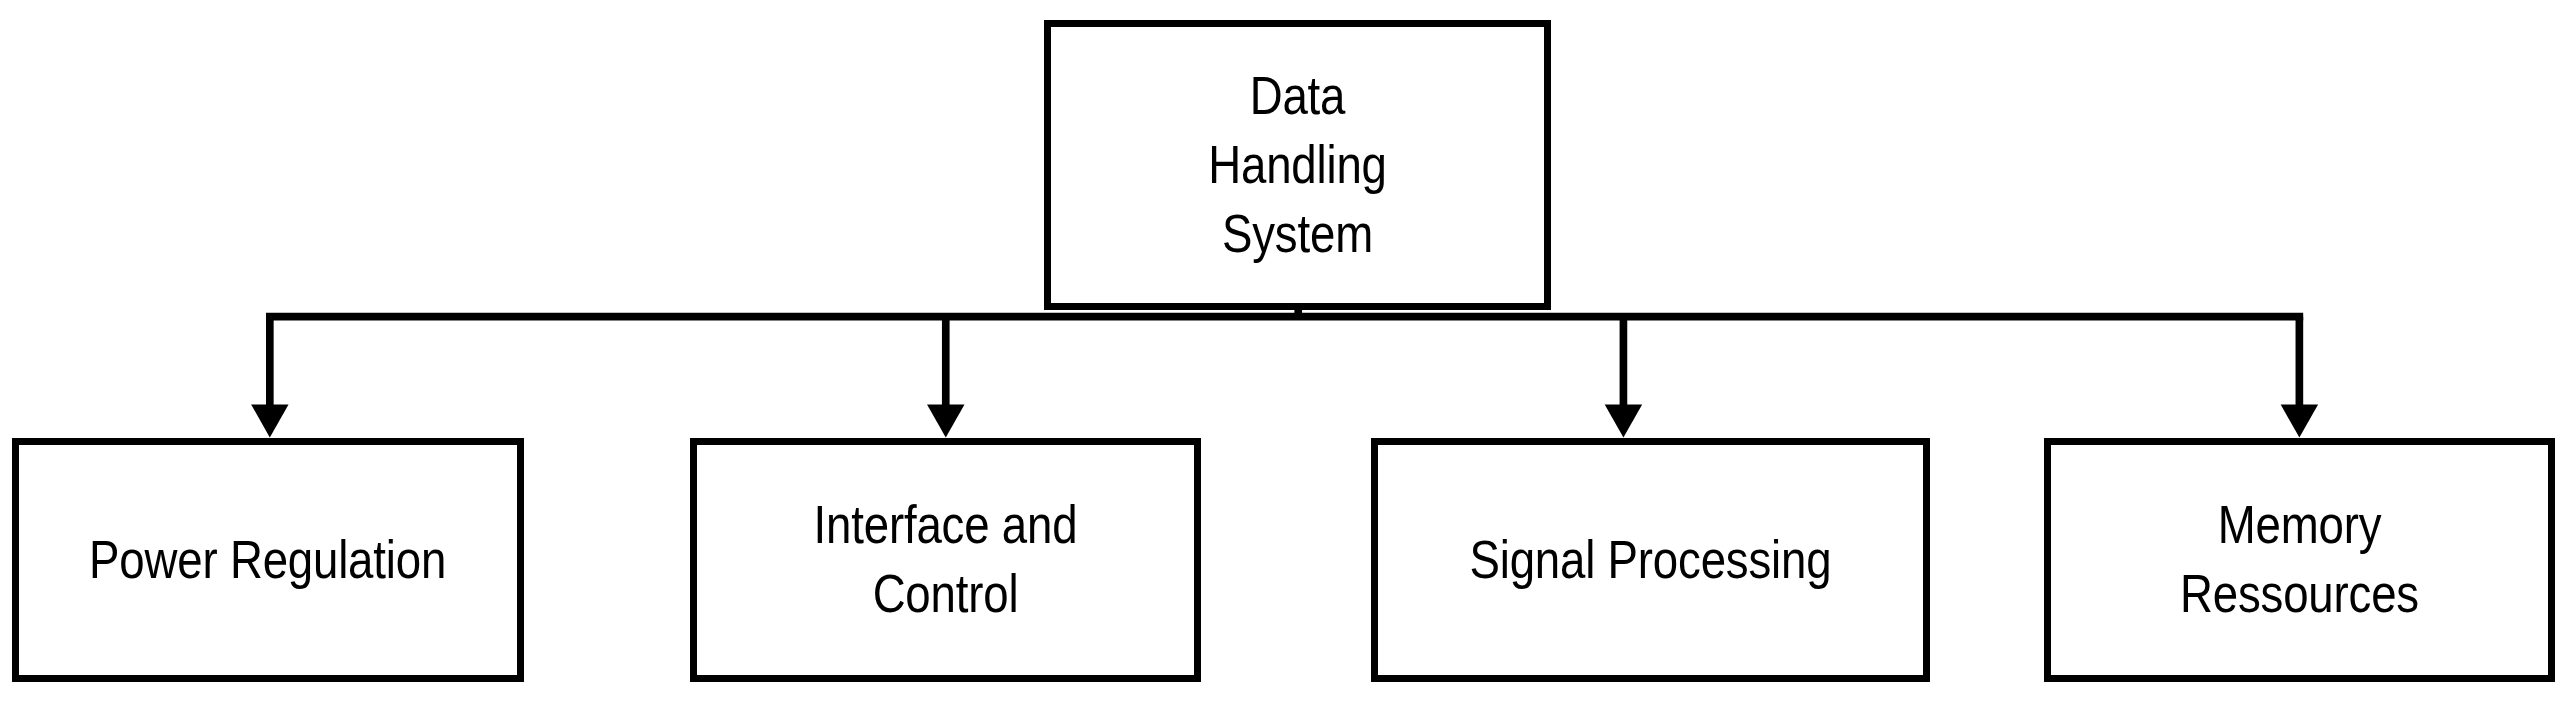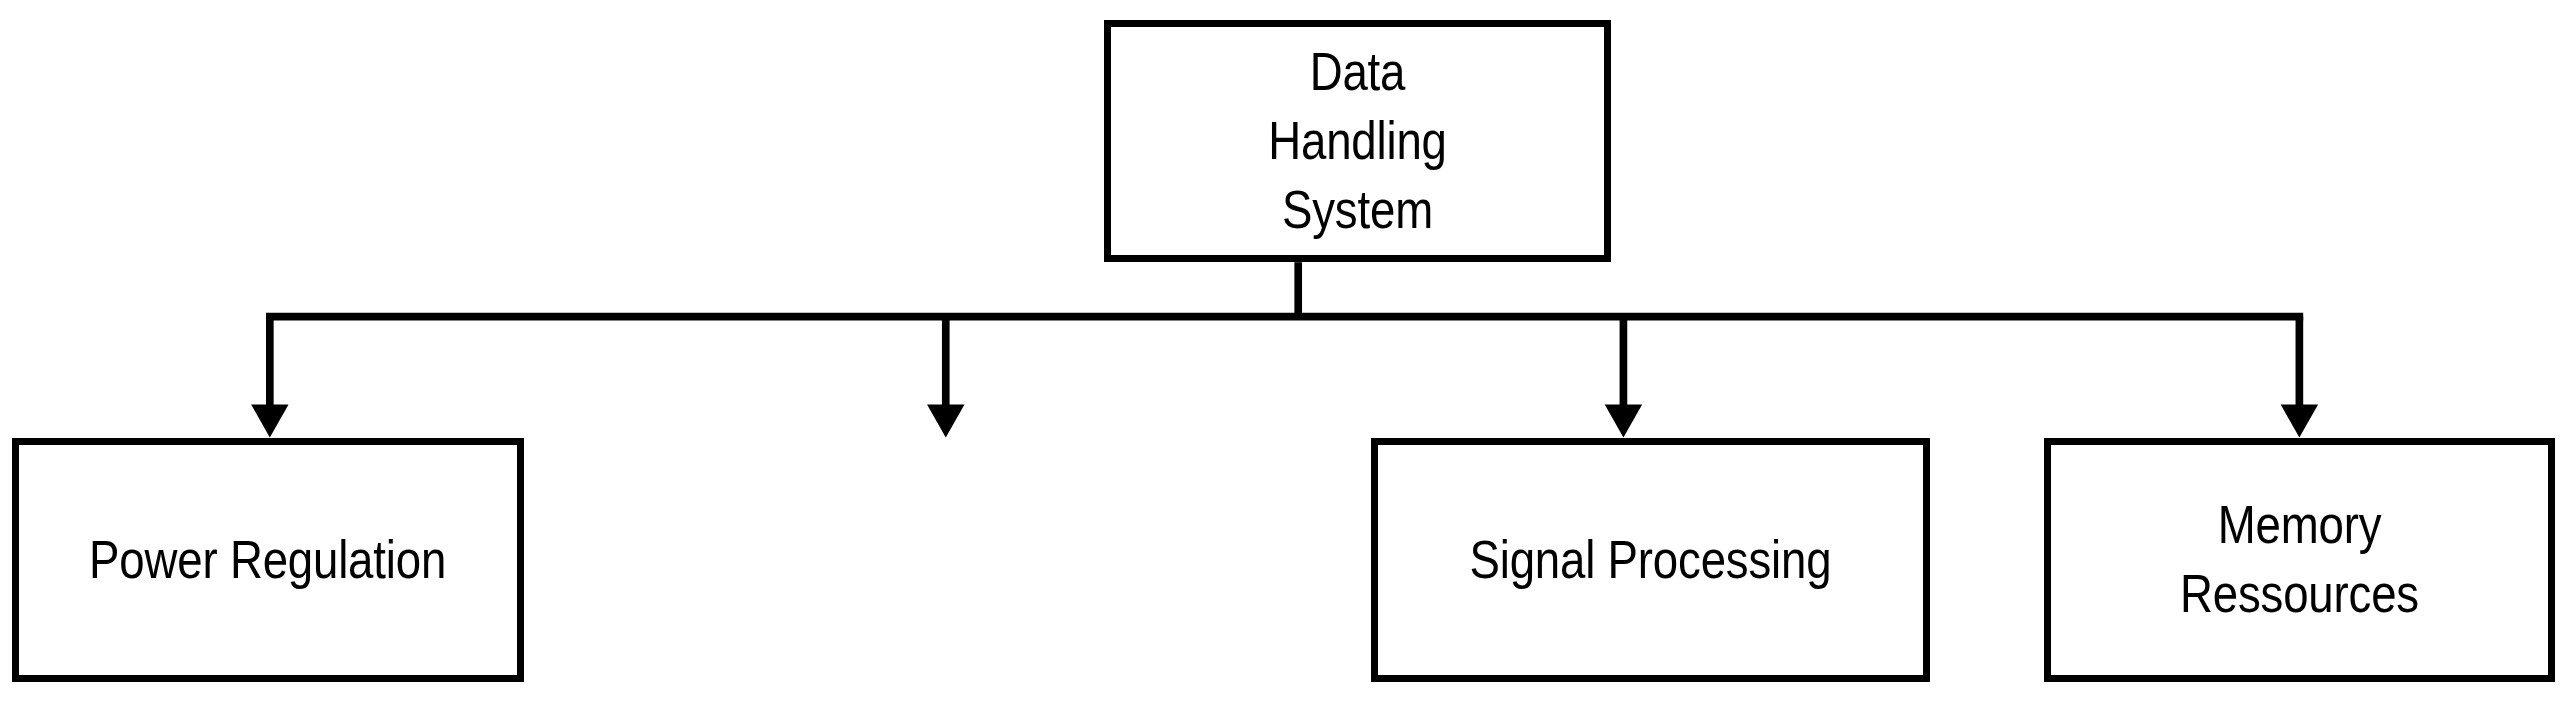--- a/index.html
+++ b/index.html
@@ -43,24 +43,24 @@
     font-weight: 400;
     line-height: 1.30;
     color: #000000;
     letter-spacing: -0.2px;
     transform: scaleX(0.86);
     transform-origin: center center;
     white-space: pre-line;
   }
   
   #node-root {
-    left: 1104px;
+    left: 1044px;
     top: 20.4px;
     width: 507px;
-    height: 242px;
+    height: 290px;
   }
   
   #node-child-0 {
     left: 12px;
     top: 438px;
     width: 512px;
     height: 244px;
     text-align: center;
   }
   #node-child-1 {
@@ -107,20 +107,23 @@
   </svg>
 
   <div class="node-box" id="node-root">
     <span class="node-label" style="display: inline-block; max-width: 307px; white-space: normal;">Data Handling System</span>
   </div>
 
   <div class="node-box" id="node-child-0">
     <span class="node-label" style="display: inline-block; max-width: 477px; white-space: normal;">Power Regulation</span>
   </div>
 
+  <div class="node-box" id="node-child-1">
+    <span class="node-label" style="display: inline-block; max-width: 341px; white-space: normal;">Interface and Control</span>
+  </div>
 
   <div class="node-box" id="node-child-2">
     <span class="node-label" style="display: inline-block; max-width: 477px; white-space: normal;">Signal Processing</span>
   </div>
 
   <div class="node-box" id="node-child-3">
     <span class="node-label" style="display: inline-block; max-width: 281px; white-space: normal;">Memory Ressources</span>
   </div>
 
 </div>

